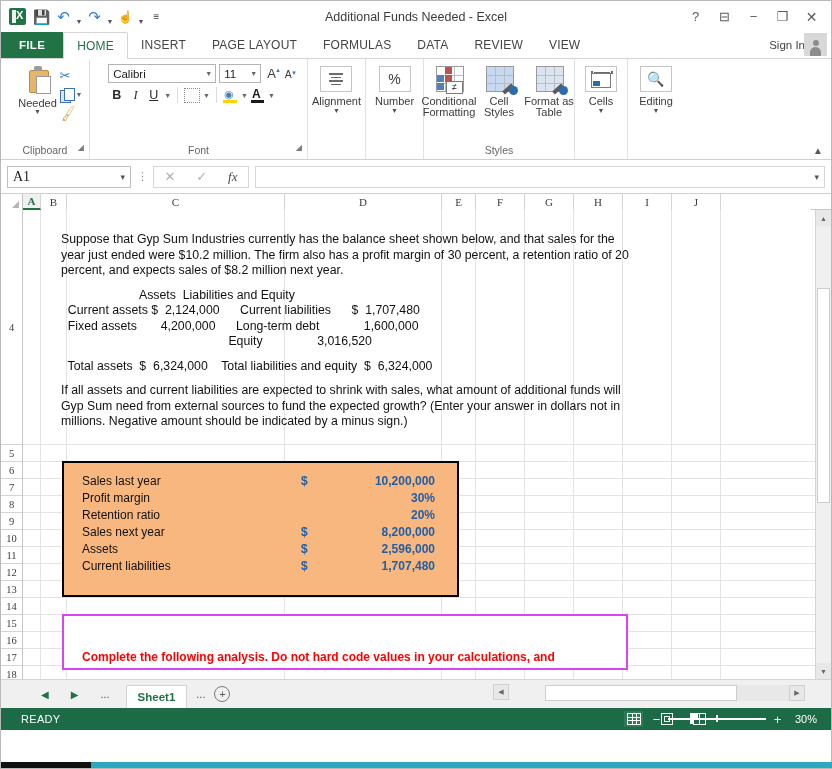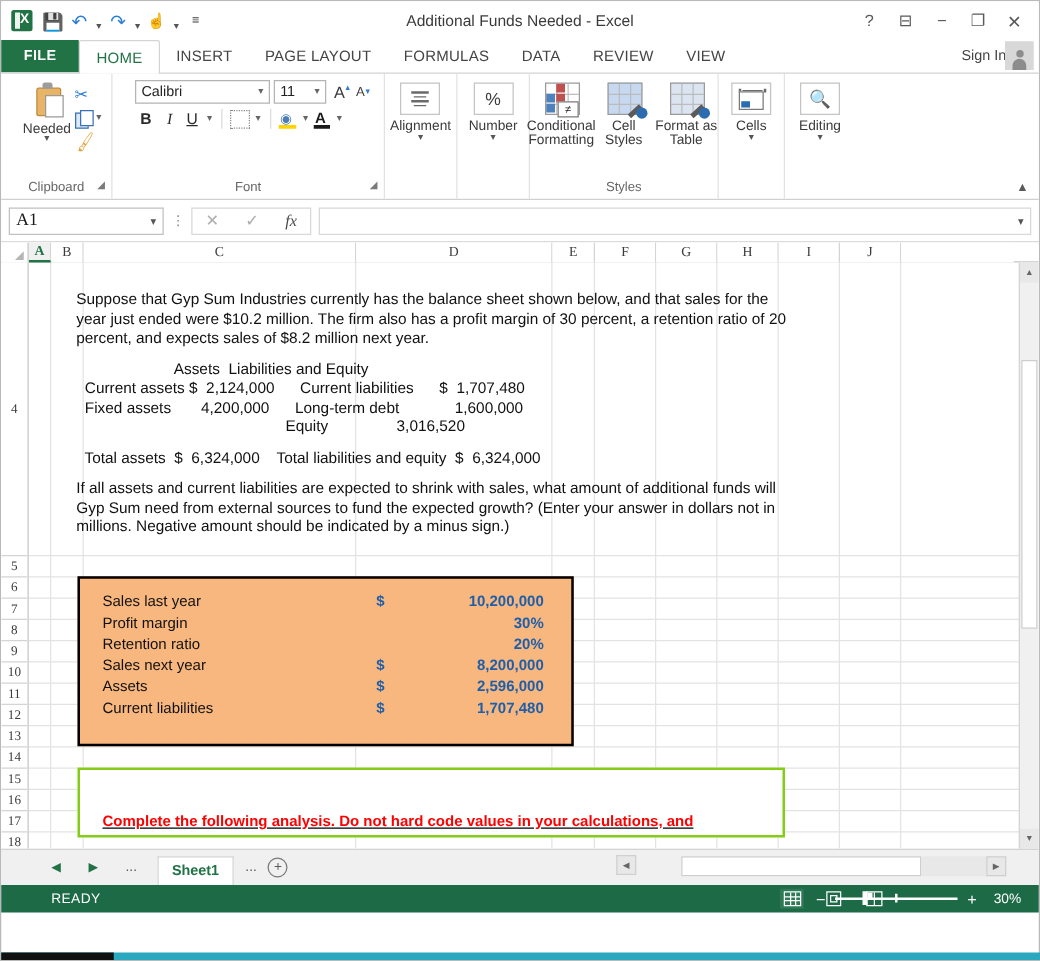--- a/index.html
+++ b/index.html
@@ -256,22 +256,22 @@
   .qbox p{margin:0;}
   .bs-line{white-space:pre;font-size:12.3px;color:#111;line-height:15.5px;}
   .orangebox{
     position:absolute;background:#f8b77e;border:2px solid #000;box-sizing:border-box;
   }
   .obrow{display:flex;align-items:center;height:17px;font-size:12px;}
   .ob-lbl{flex:1;padding-left:18px;color:#111;}
   .ob-cur{width:22px;color:#1f5fa9;font-weight:bold;text-align:left;}
   .ob-val{width:112px;color:#1f5fa9;font-weight:bold;text-align:right;padding-right:22px;}
   .redbox{
-    position:absolute;background:#fff;border:2px solid #84cc16;box-sizing:border-box;
-    display:flex;align-items:flex-end;text-decoration:underline;
+    position:absolute;background:#fff;border:2px solid #d946ef;box-sizing:border-box;
+    display:flex;align-items:flex-end;
   }
   .redtext{
     color:#ff0000;font-weight:bold;font-size:12px;line-height:15px;padding:0 0 3px 18px;
   }
 
   
   .vsb{
     position:absolute;right:0;top:16px;width:16px;bottom:0;background:#f0f0f0;
     border-left:1px solid #d4d4d4;box-sizing:border-box;
   }
@@ -312,21 +312,21 @@
   }
   .hsb-left{
     position:absolute;left:492px;top:4px;width:16px;height:16px;background:#e8e8e8;
     border:1px solid #d0d0d0;display:flex;align-items:center;justify-content:center;
     font-size:7px;color:#666;box-sizing:border-box;
   }
 
   
   .statusbar{
     height:22px;background:#1d6b46;display:flex;align-items:center;
-    color:#fff;font-size:11px;position:relative;padding-left:20px;
+    color:#fff;font-size:11px;position:relative;
   }
   .ready{padding-left:20px;letter-spacing:.3px;}
   .vbtns{position:absolute;right:122px;display:flex;align-items:center;gap:14px;}
   .vb{width:19px;height:16px;display:flex;align-items:center;justify-content:center;}
   .vb.active{background:#2f7a56;}
   .vb-normal{width:14px;height:12px;border:1.5px solid #fff;position:relative;box-sizing:border-box;}
   .vb-normal:before{content:"";position:absolute;left:0;top:3px;width:100%;height:1px;background:#fff;box-shadow:0 3px 0 #fff;}
   .vb-normal:after{content:"";position:absolute;left:4px;top:0;width:1px;height:100%;background:#fff;box-shadow:4px 0 0 #fff;}
   .vb-layout{width:12px;height:12px;border:1.5px solid #fff;position:relative;box-sizing:border-box;}
   .vb-layout:before{content:"";position:absolute;left:2px;top:2px;right:2px;bottom:2px;border:1px solid #fff;}

